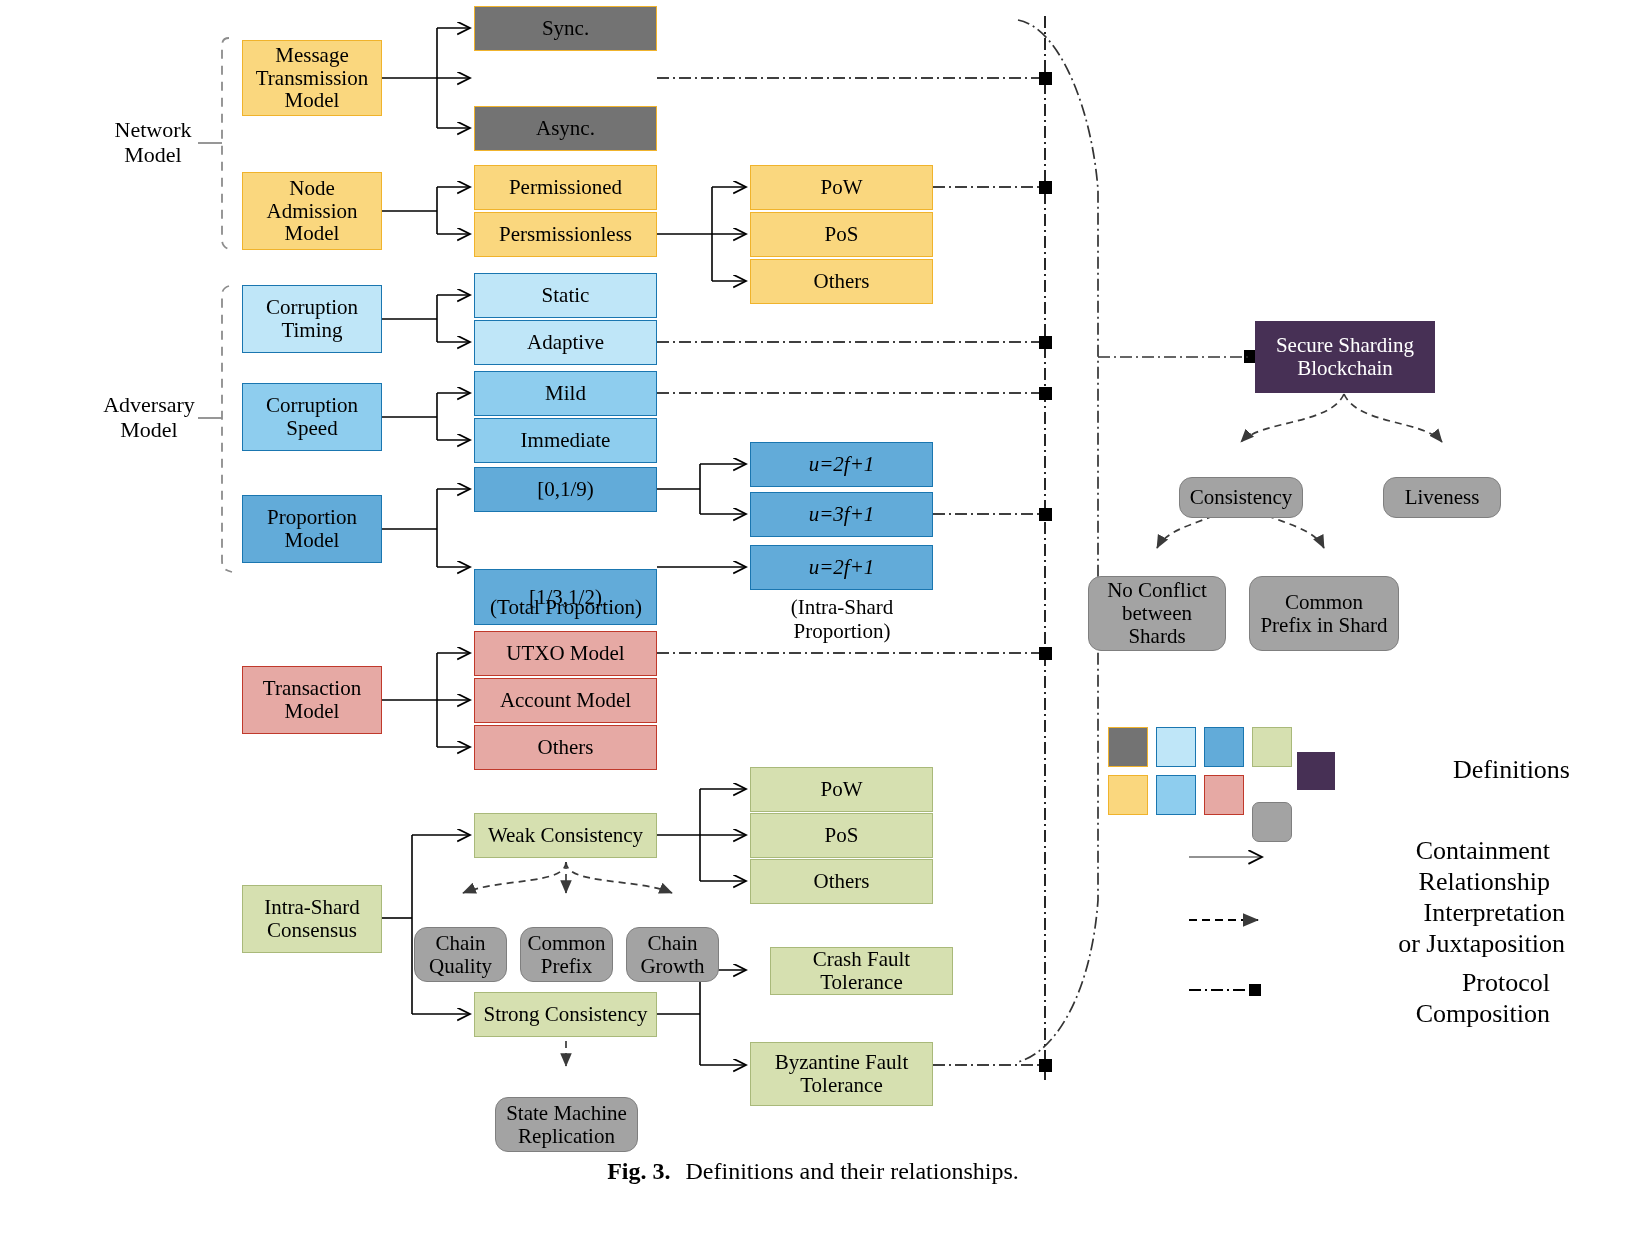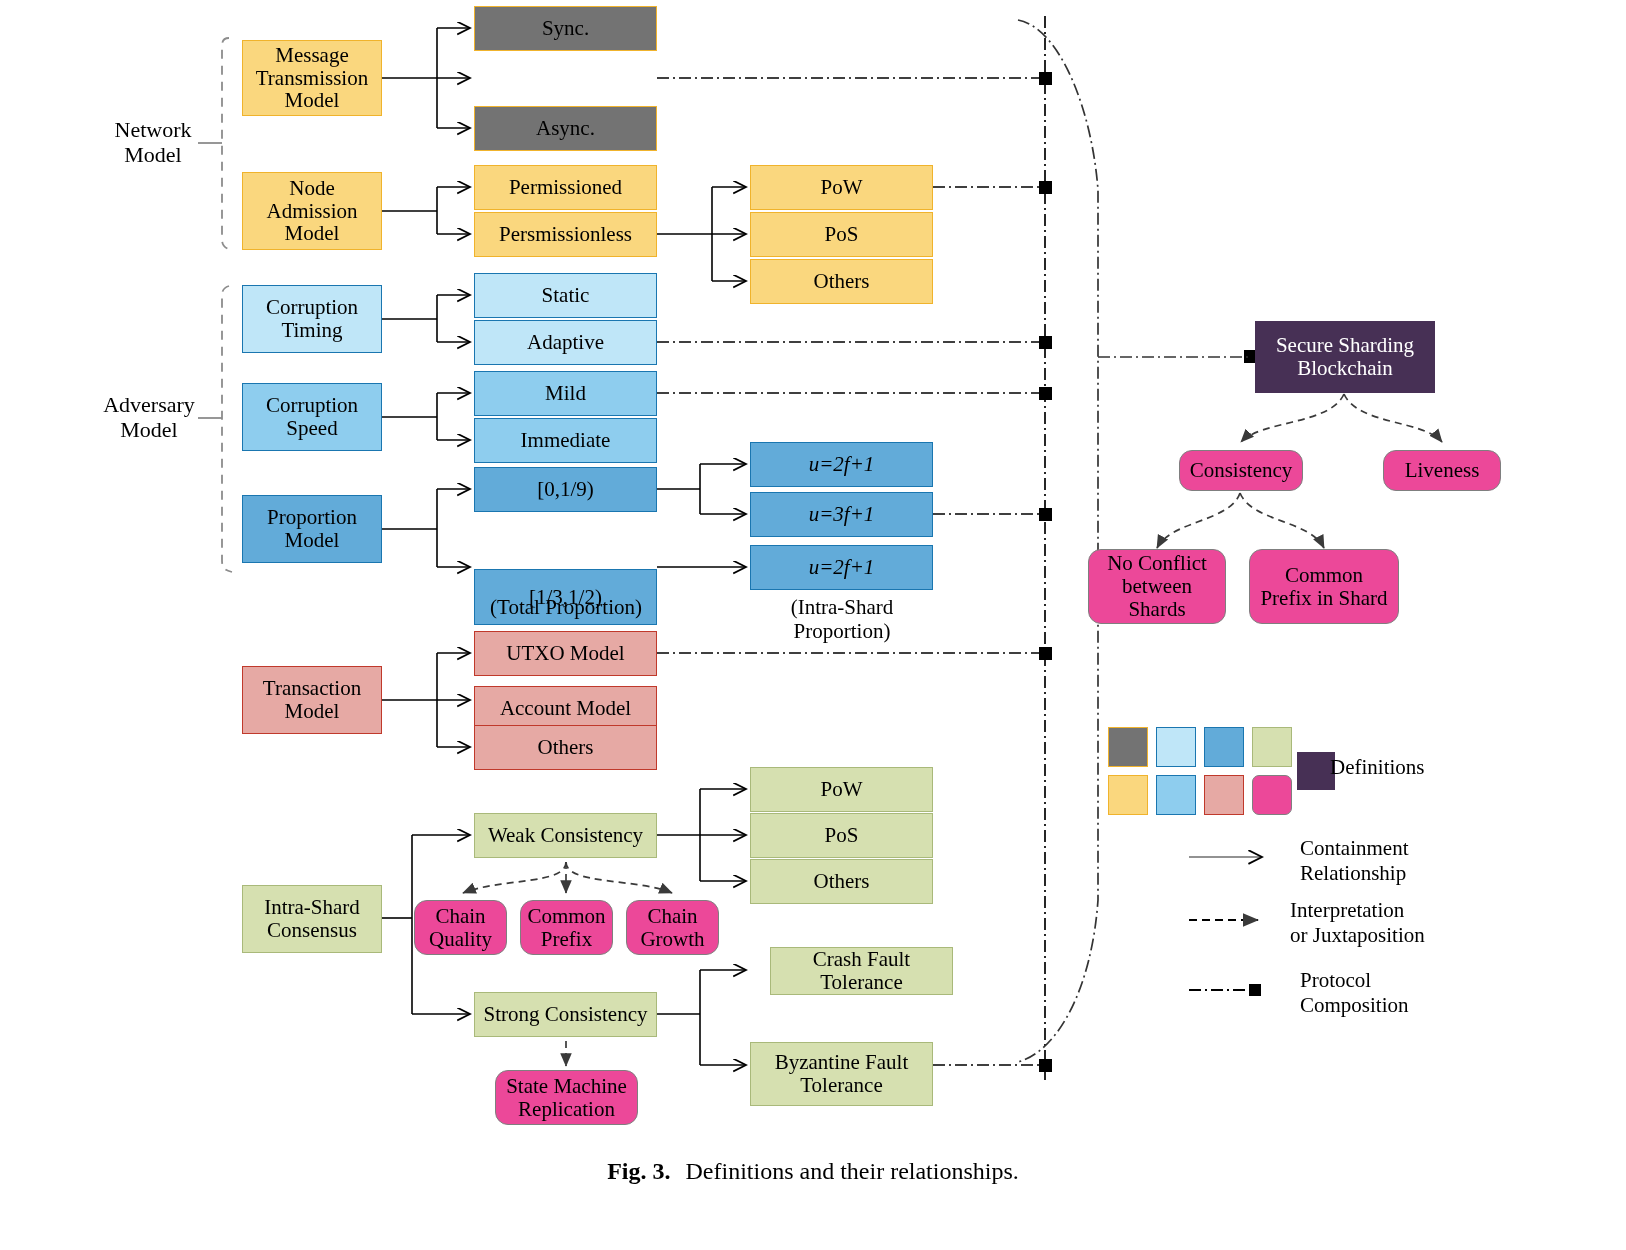--- a/index.html
+++ b/index.html
@@ -15,28 +15,28 @@
   .box span{display:block;}
 
   
   .c-yellow-l{background:#737373;border:1.6px solid #f0b32c;}
   .c-yellow-d{background:#fad77e;border:1.6px solid #f0b32c;}
   .c-blue-l  {background:#bfe6f8;border:1.6px solid #1a76b0;}
   .c-blue-m  {background:#8ecdee;border:1.6px solid #1a76b0;}
   .c-blue-d  {background:#62abd9;border:1.6px solid #1a76b0;}
   .c-red     {background:#e6a9a4;border:1.6px solid #c0392b;}
   .c-green   {background:#d6e0b0;border:1.6px solid #a9b97a;}
-  .c-gray    {background:#ec4899;border:1.6px solid #7f7f7f;border-radius:13px;}
+  .c-gray    {background:#a3a3a3;border:1.6px solid #7f7f7f;border-radius:13px;margin-top:27px;}
   .c-purple  {background:#473055;border:1.6px solid #473055;color:#ffffff;}
 
   .grouplabel{position:absolute;text-align:center;font-size:22px;line-height:1.12;z-index:4;}
   .colcap{position:absolute;text-align:center;font-size:21px;line-height:1.12;z-index:4;}
 
   .swatch{position:absolute;box-sizing:border-box;width:40px;height:40px;z-index:4;}
-  .legtext{position:absolute;text-align:left;font-size:21px;line-height:1.18;z-index:4;}
+  .legtext{position:absolute;text-align:right;font-size:26px;line-height:1.18;z-index:4;}
 
   .caption{position:absolute;left:0;width:1626px;text-align:center;
            font-size:24px;z-index:5;}
   .caption b{font-weight:bold;}
   .italbox{font-style:italic;}
 </style>
 </head>
 <body>
 
 <div id="stage">
@@ -263,21 +263,21 @@
 Proportion)</span>
   </div>
 
   <div class="box c-red" style="left:242px;top:666px;width:140px;height:68px;">
     <span style="white-space:pre-line;">Transaction
 Model</span>
   </div>
   <div class="box c-red" style="left:474px;top:631px;width:183px;height:45px;">
     <span>UTXO Model</span>
   </div>
-  <div class="box c-red" style="left:474px;top:678px;width:183px;height:45px;margin-top:8px;">
+  <div class="box c-red" style="left:474px;top:678px;width:183px;height:45px;">
     <span>Account Model</span>
   </div>
   <div class="box c-red" style="left:474px;top:725px;width:183px;height:45px;">
     <span>Others</span>
   </div>
 
   <div class="box c-green" style="left:242px;top:885px;width:140px;height:68px;">
     <span style="white-space:pre-line;">Intra-Shard
 Consensus</span>
   </div>

